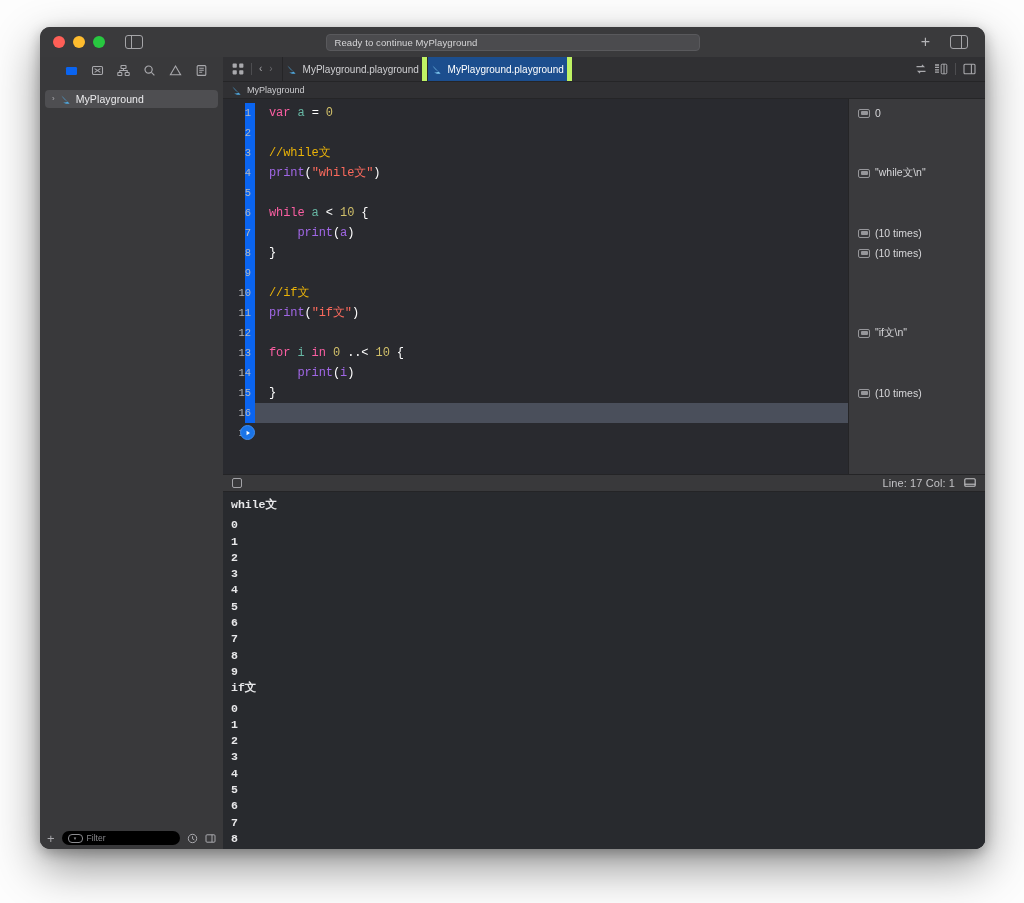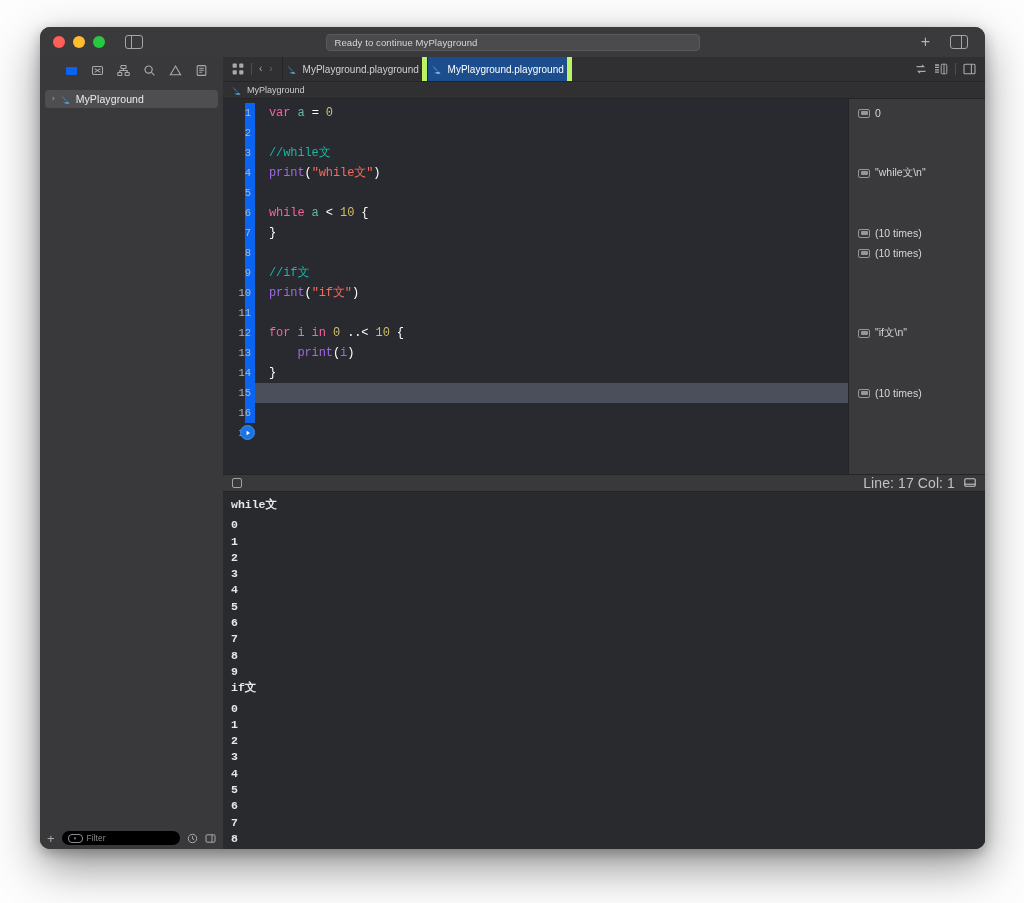--- a/index.html
+++ b/index.html
@@ -326,21 +326,21 @@
     justify-content: center;
     z-index: 5;
     border: 1px solid #3f8df0;
   }
   #play-btn svg { display: block; }
 
   
   .kw   { color: #fc5fa3; }
   .var  { color: #67b7a4; }
   .num  { color: #d0bf69; }
-  .cmt  { color: #14b8a6; }
+  .cmt  { color: #eab308; }
   .fn   { color: #a167e6; }
   .str  { color: #fc6a5d; }
   .op   { color: #ffffff; }
   .vlt  { color: #a167e6; }
 
   
   #results {
     flex: 1;
     background: #3a3a3d;
     border-left: 1px solid #252527;
@@ -396,21 +396,21 @@
     border: 1.3px solid #a3a3a7;
     border-radius: 2px;
   }
   #console-right {
     margin-left: auto;
     display: flex;
     align-items: center;
     gap: 9px;
   }
   #linecol {
-    font-size: 14px;
+    font-size: 11px;
     color: #c2c2c5;
     letter-spacing: .1px;
   }
   #console-toggle { width: 12px; height: 10px; color: #c2c2c5; }
 
   #console-out {
     flex: 1;
     background: #282a2e;
     padding: 5px 0 0 8px;
     overflow: hidden;
@@ -601,20 +601,21 @@
                 </svg>
             </div>
           </div>
           <div id="code-lines">
               <div class="cl"><span class="kw">var </span><span class="var">a</span><span class="op"> </span><span class="op">=</span><span class="op"> </span><span class="num">0</span></div>
               <div class="cl">&nbsp;</div>
               <div class="cl"><span class="cmt">//while文</span></div>
               <div class="cl"><span class="fn">print</span><span class="op">(</span><span class="str">"while文"</span><span class="op">)</span></div>
               <div class="cl">&nbsp;</div>
               <div class="cl"><span class="kw">while </span><span class="var">a</span><span class="op"> &lt; </span><span class="num">10</span><span class="op"> {</span></div>
+              <div class="cl"><span class="op">    </span><span class="fn">print</span><span class="op">(</span><span class="vlt">a</span><span class="op">)</span></div>
               <div class="cl"><span class="op">}</span></div>
               <div class="cl">&nbsp;</div>
               <div class="cl"><span class="cmt">//if文</span></div>
               <div class="cl"><span class="fn">print</span><span class="op">(</span><span class="str">"if文"</span><span class="op">)</span></div>
               <div class="cl">&nbsp;</div>
               <div class="cl"><span class="kw">for </span><span class="var">i</span><span class="kw"> in </span><span class="num">0</span><span class="op"> ..&lt; </span><span class="num">10</span><span class="op"> {</span></div>
               <div class="cl"><span class="op">    </span><span class="fn">print</span><span class="op">(</span><span class="vlt">i</span><span class="op">)</span></div>
               <div class="cl"><span class="op">}</span></div>
               <div class="cl current">&nbsp;</div>
             </div>

